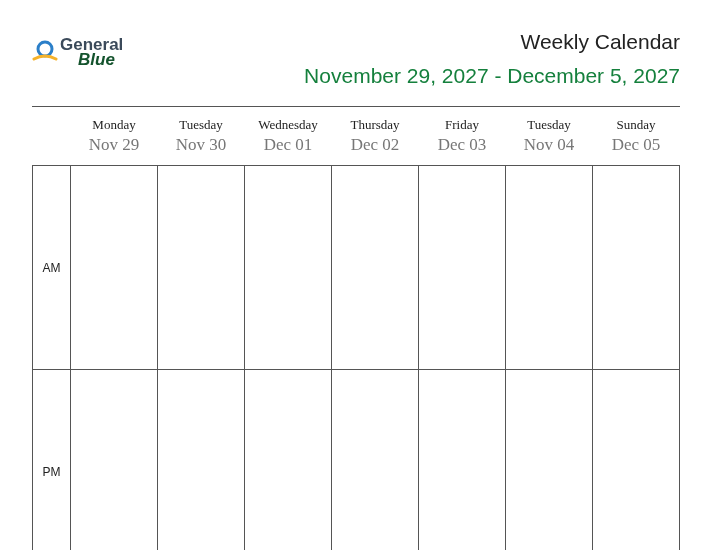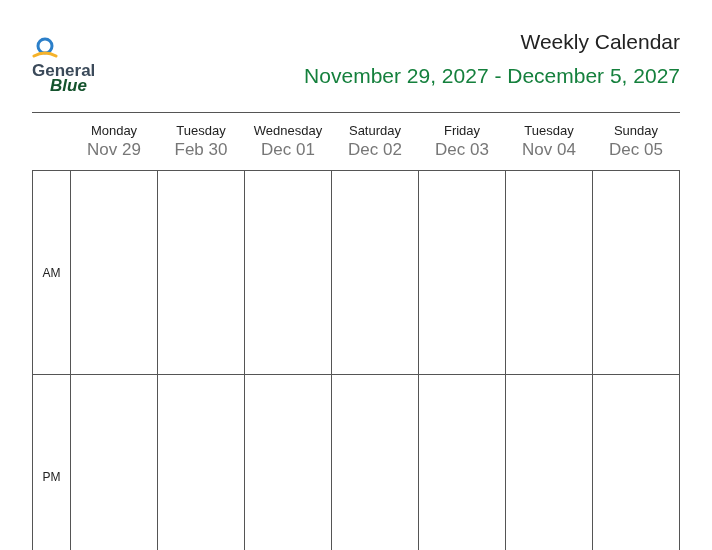--- a/index.html
+++ b/index.html
@@ -12,24 +12,23 @@
       position: relative;
     }
     .header {
       display: flex;
       justify-content: space-between;
       align-items: flex-start;
       margin-bottom: 18px;
     }
     .logo {
       display: flex;
-      align-items: flex-start;
+      align-items: center;
       gap: 0;
       margin-top: 6px;
-      flex-direction: column;
     }
     .logo-icon {
       position: relative;
       width: 26px;
       height: 26px;
       margin-right: 2px;
     }
     .logo-icon svg { display: block; }
     .logo-text {
       font-size: 17px;
@@ -63,20 +62,21 @@
     }
     .calendar th, .calendar td {
       border: 1px solid #555;
     }
     .calendar thead th {
       border: none;
       border-bottom: none;
       padding: 4px 0 10px 0;
       text-align: center;
       font-weight: 400;
+      font-family: Liberation Serif, serif;
     }
     .calendar thead th.period-head {
       width: 38px;
     }
     .day-name {
       font-size: 13px;
       color: #222;
       display: block;
       margin-bottom: 2px;
     }
@@ -125,28 +125,28 @@
   <table class="calendar">
     <thead>
       <tr>
         <th class="period-head"></th>
         <th>
           <span class="day-name">Monday</span>
           <span class="day-date">Nov 29</span>
         </th>
         <th>
           <span class="day-name">Tuesday</span>
-          <span class="day-date">Feb 30</span>
+          <span class="day-date">Nov 30</span>
         </th>
         <th>
           <span class="day-name">Wednesday</span>
           <span class="day-date">Dec 01</span>
         </th>
         <th>
-          <span class="day-name">Saturday</span>
+          <span class="day-name">Thursday</span>
           <span class="day-date">Dec 02</span>
         </th>
         <th>
           <span class="day-name">Friday</span>
           <span class="day-date">Dec 03</span>
         </th>
         <th>
           <span class="day-name">Tuesday</span>
           <span class="day-date">Nov 04</span>
         </th>

